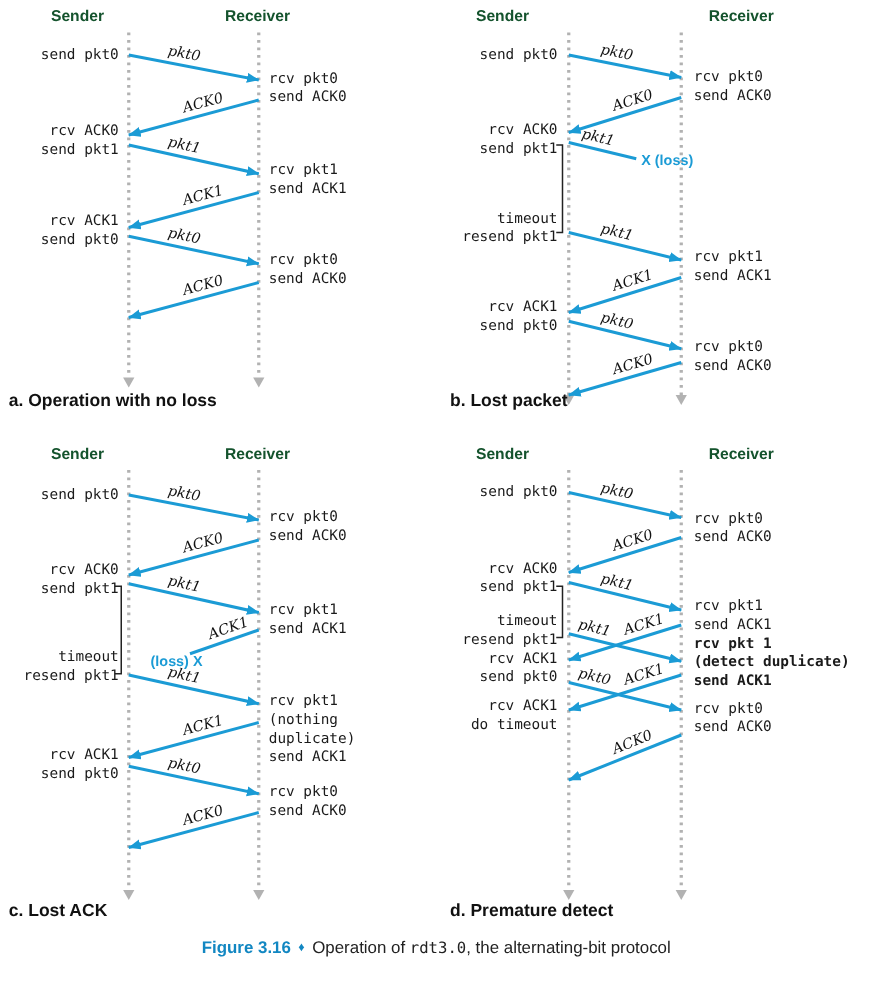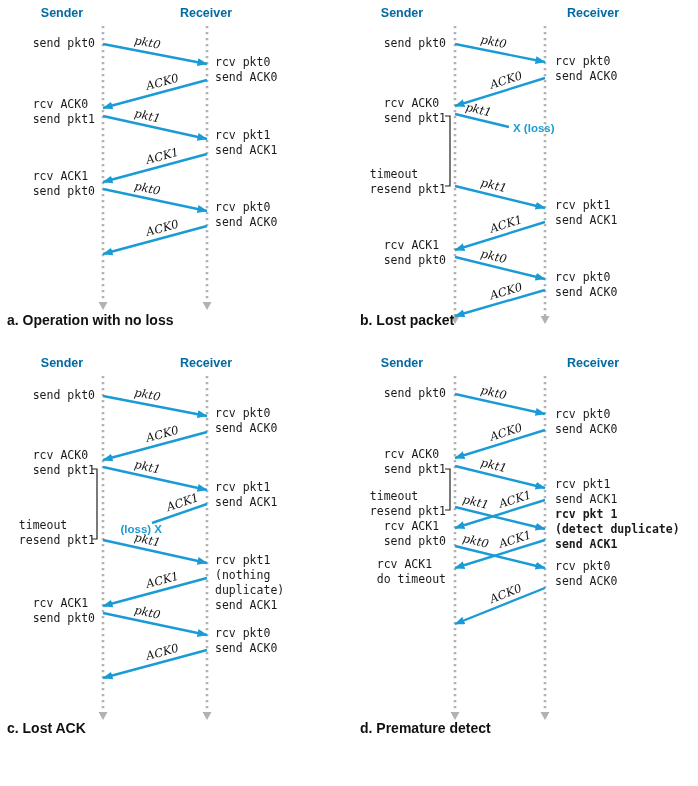--- a/index.html
+++ b/index.html
@@ -5,29 +5,29 @@
   * { margin:0; padding:0; box-sizing:border-box; }
   html,body { background:#fff; }
   body {
     width:698px; height:786px; position:relative; overflow:hidden;
     font-family:"Liberation Sans", sans-serif; color:#1a1a1a;
   }
   .stage { position:absolute; left:0; top:0; width:698px; height:786px; }
   .panel { position:absolute; }
   .tl-header {
     position:absolute; top:6px; transform:translateX(-50%);
-    font-weight:bold; font-size:12.5px; color:#0369a1; white-space:nowrap;
+    font-weight:bold; font-size:12.5px; color:#14532d; white-space:nowrap;
   }
   .diagram { position:absolute; left:0; top:0; overflow:visible; }
   .notes { position:absolute; left:0; top:0; right:0; bottom:0; }
   .note {
     position:absolute; font-family:"DejaVu Sans Mono", monospace;
     font-size:11.5px; line-height:15px; color:#1a1a1a; white-space:nowrap;
   }
-  .note-left  { text-align:left; }
+  .note-left  { text-align:right; }
   .note-right { text-align:left; }
   .panel-caption {
     position:absolute; left:7px; font-weight:bold; font-size:14px; color:#111;
     white-space:nowrap;
   }
   .figure-caption {
     position:absolute; left:0; right:0; top:750px; text-align:center;
     font-size:13.5px; color:#222;
   }
   .figure-caption span { white-space:pre; }
@@ -298,14 +298,17 @@
           <div>send ACK1</div>
         </div>
         <div class="note note-right" style="left: 202px; top: 209px;">
           <div>rcv pkt0</div>
           <div>send ACK0</div>
         </div>
       </div>
     <div class="panel-caption" style="top: 370px;">d. Premature detect</div>
   </div>
 
+  <div class="figure-caption">
+    <span class="fig-num" style="color: rgb(18, 135, 194);">Figure 3.16</span><span class="fig-diamond" style="color: rgb(18, 135, 194);">♦</span><span class="fig-text">Operation of </span><span class="fig-code">rdt3.0</span><span class="fig-text">, the alternating-bit protocol</span>
+  </div>
 
 </div>
 
 </body></html>

